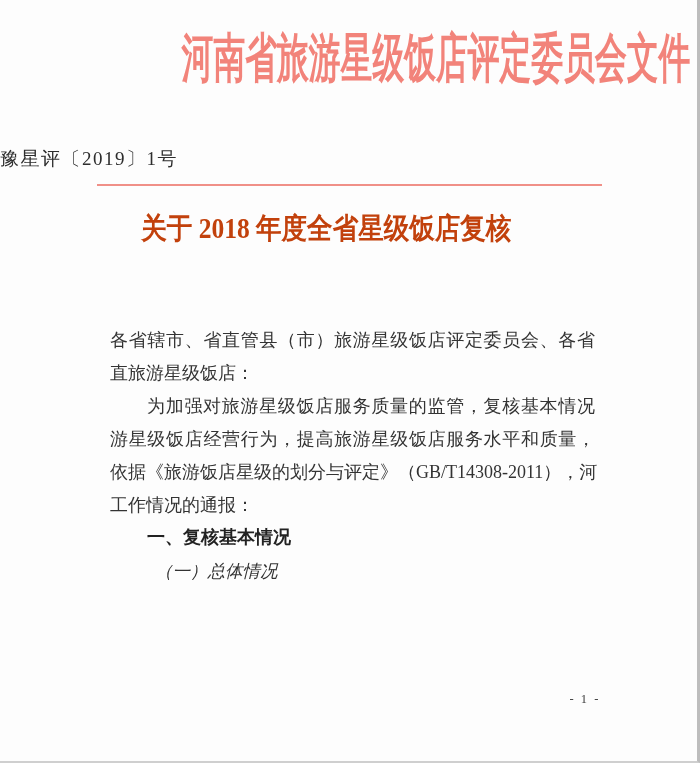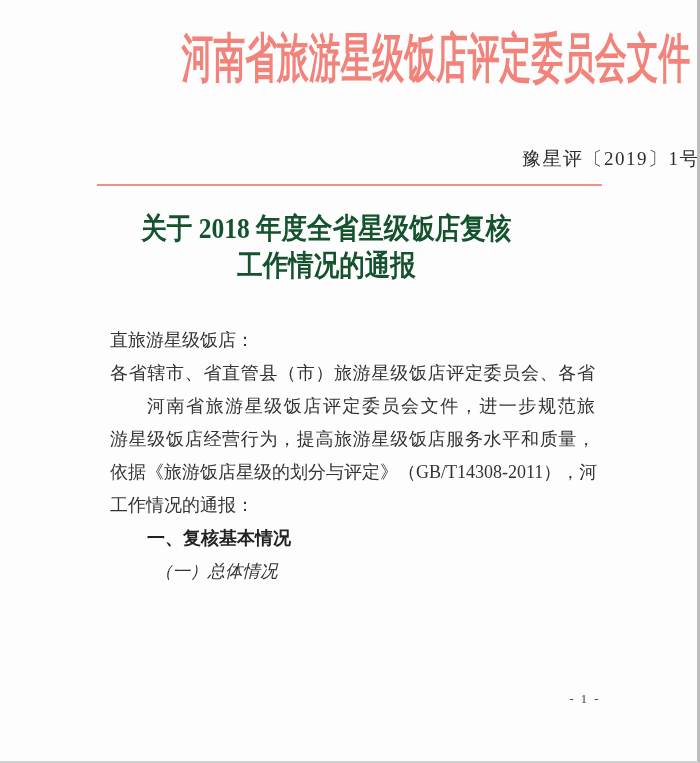--- a/index.html
+++ b/index.html
@@ -27,37 +27,37 @@
     font-weight:bold;
     color:#f2837a;
     transform:scaleX(0.60);
     transform-origin:50% 50%;
     white-space:nowrap;
   }
 
   
   .doc-number {
     position:absolute; top:146px; left:0; width:700px;
-    text-align:right;
+    text-align:left;
     font-size:19px; letter-spacing:1.5px;
     color:#2d2d2d;
   }
 
   
   .red-rule {
     position:absolute; top:184px; left:97px;
     width:505px; height:2px;
     background:#f09088;
   }
 
   
   .doc-title {
     position:absolute; top:210px; left:0; width:652px;
     text-align:center;
-    font-weight:bold; color:#14532d;
+    font-weight:bold; color:#c2410c;
   }
   .doc-title .line { font-size:29px; line-height:37px; }
   .doc-title .stretch {
     display:inline-block;
     transform:scaleX(0.88);
     transform-origin:50% 50%;
     white-space:nowrap;
   }
 
   
@@ -66,21 +66,21 @@
     font-size:18px; color:#333333;
   }
   .body-text .line {
     height:33px; line-height:33px;
     white-space:nowrap;
   }
   .just { text-align:justify; text-align-last:justify; }
   .indent { text-indent:37px; }
 
   .h1 {
-    font-family:Liberation Serif, serif;
+    font-family:Liberation Mono, monospace;
     font-weight:bold; font-size:18px; color:#222222;
     padding-left:37px;
   }
   .h2 {
     font-style:italic; font-size:17.5px; color:#333333;
     padding-left:45px;
     font-family:Liberation Serif, serif;
   }
 
   
@@ -101,30 +101,27 @@
   </div>
 
   <div class="doc-number">豫星评〔2019〕1号</div>
 
   <div class="red-rule"></div>
 
   <div class="doc-title">
     <div class="line">
       <span class="stretch">关于 2018 年度全省星级饭店复核</span>
     </div>
-    <div class="line">
-      <span class="stretch">工作情况的通报</span>
-    </div>
   </div>
 
   <div class="body-text">
+    <div class="line just">各省辖市、省直管县（市）旅游星级饭店评定委员会、各省</div>
     <div class="line">直旅游星级饭店：</div>
-    <div class="line just">各省辖市、省直管县（市）旅游星级饭店评定委员会、各省</div>
 
-    <div class="line just indent">河南省旅游星级饭店评定委员会文件，进一步规范旅</div>
+    <div class="line just indent">为加强对旅游星级饭店服务质量的监管，复核基本情况</div>
     <div class="line just">游星级饭店经营行为，提高旅游星级饭店服务水平和质量，</div>
     <div class="line just">依据《旅游饭店星级的划分与评定》（GB/T14308-2011），河</div>
     <div class="line">工作情况的通报：</div>
 
     <div class="line h1">一、复核基本情况</div>
     <div class="line h2">（一）总体情况</div>
   </div>
 
   <div class="page-number">- 1 -</div>
 

